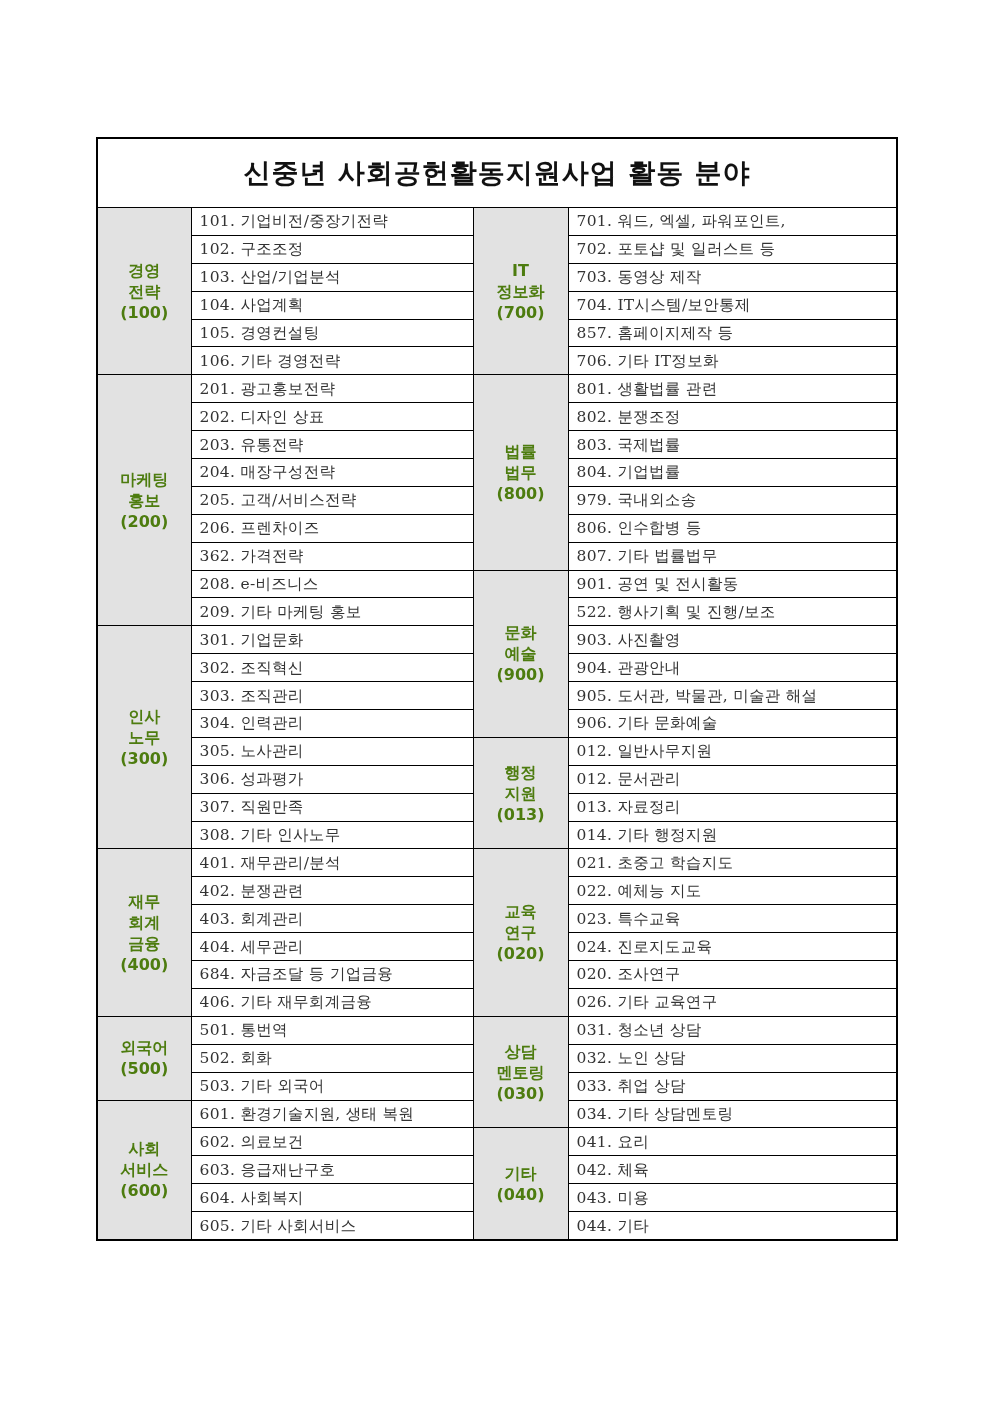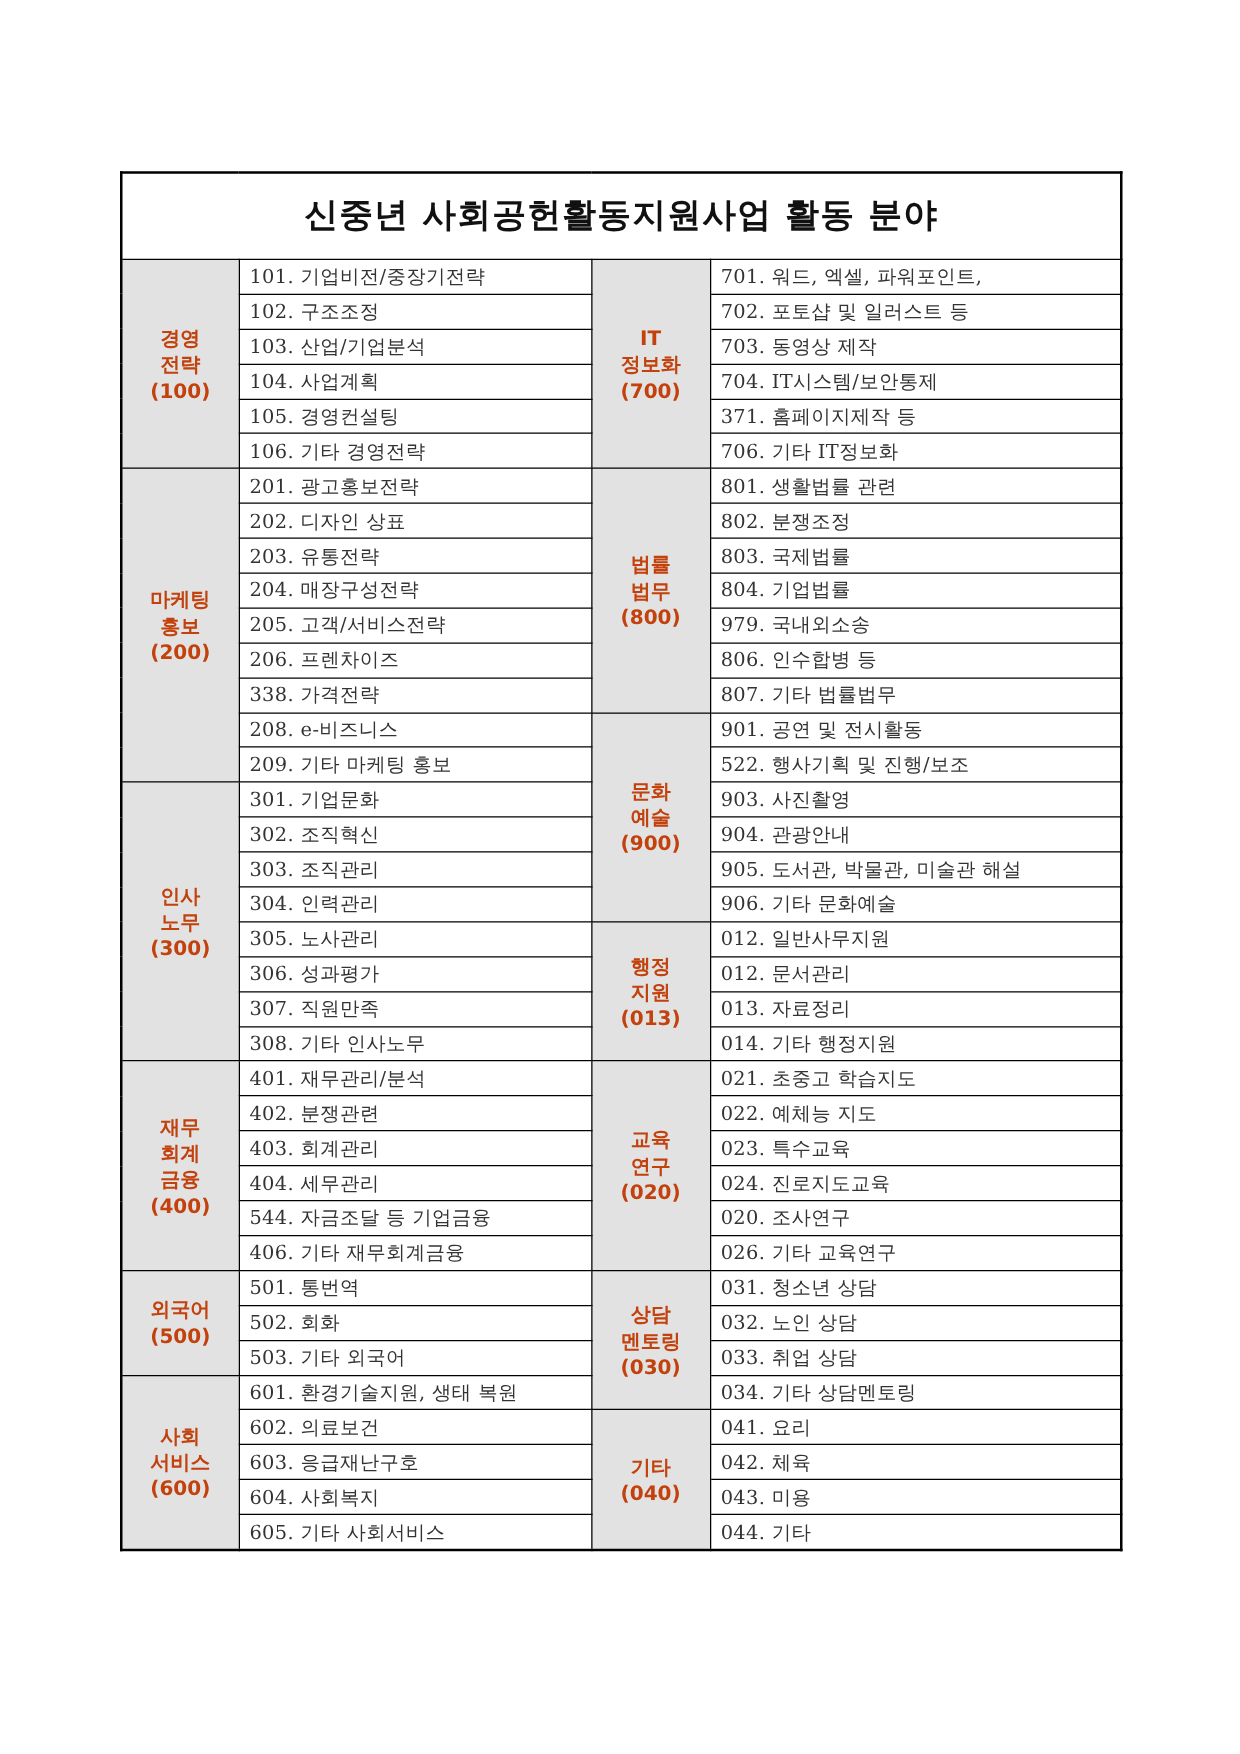--- a/index.html
+++ b/index.html
@@ -1,21 +1,21 @@
 <!DOCTYPE html>
 <html><head>
 <meta charset="utf-8">
 <style>
   html, body { margin:0; padding:0; background:#ffffff; }
   body { width:992px; height:1403px; position:relative; font-family:"DejaVu Serif","Liberation Serif",serif; color:#222; }
   .page { position:absolute; left:96px; top:137px; width:800px; }
   table { border-collapse:collapse; width:800px; table-layout:fixed; border:2.5px solid #000; }
   td { border:1px solid #000; padding:0; height:26.9px; font-size:15.5px; line-height:18px; }
   td.title { height:68px; text-align:center; font-family:"DejaVu Sans","Liberation Sans",sans-serif; font-weight:bold; font-size:27px; color:#111; letter-spacing:1px; border-bottom:1.5px solid #000; }
-  td.cat { background:#e2e2e2; text-align:center; font-family:"DejaVu Sans","Liberation Sans",sans-serif; font-weight:bold; font-size:16px; line-height:21px; color:#c2410c; vertical-align:middle; }
+  td.cat { background:#e2e2e2; text-align:center; font-family:"DejaVu Sans","Liberation Sans",sans-serif; font-weight:bold; font-size:16px; line-height:21px; color:#4d7c0f; vertical-align:middle; }
   td.item { padding-left:8px; white-space:nowrap; overflow:hidden; color:#333; letter-spacing:0.3px; }
   .cat-line { display:block; }
 </style>
 </head>
 <body>
 
 <div class="page">
   <table>
     <colgroup>
       <col style="width:94px">
@@ -48,21 +48,21 @@
         <tr>
           <td class="item">103. 산업/기업분석</td>
           <td class="item">703. 동영상 제작</td>
         </tr>
         <tr>
           <td class="item">104. 사업계획</td>
           <td class="item">704. IT시스템/보안통제</td>
         </tr>
         <tr>
           <td class="item">105. 경영컨설팅</td>
-          <td class="item">371. 홈페이지제작 등</td>
+          <td class="item">857. 홈페이지제작 등</td>
         </tr>
         <tr>
           <td class="item">106. 기타 경영전략</td>
           <td class="item">706. 기타 IT정보화</td>
         </tr>
         <tr>
           <td class="cat" rowspan="9">
             <span class="cat-line">마케팅</span>
             <span class="cat-line">홍보</span>
             <span class="cat-line">(200)</span>
@@ -89,21 +89,21 @@
         </tr>
         <tr>
           <td class="item">205. 고객/서비스전략</td>
           <td class="item">979. 국내외소송</td>
         </tr>
         <tr>
           <td class="item">206. 프렌차이즈</td>
           <td class="item">806. 인수합병 등</td>
         </tr>
         <tr>
-          <td class="item">338. 가격전략</td>
+          <td class="item">362. 가격전략</td>
           <td class="item">807. 기타 법률법무</td>
         </tr>
         <tr>
           <td class="item">208. e-비즈니스</td>
           <td class="cat" rowspan="6">
             <span class="cat-line">문화</span>
             <span class="cat-line">예술</span>
             <span class="cat-line">(900)</span>
           </td>
           <td class="item">901. 공연 및 전시활동</td>
@@ -175,21 +175,21 @@
         </tr>
         <tr>
           <td class="item">403. 회계관리</td>
           <td class="item">023. 특수교육</td>
         </tr>
         <tr>
           <td class="item">404. 세무관리</td>
           <td class="item">024. 진로지도교육</td>
         </tr>
         <tr>
-          <td class="item">544. 자금조달 등 기업금융</td>
+          <td class="item">684. 자금조달 등 기업금융</td>
           <td class="item">020. 조사연구</td>
         </tr>
         <tr>
           <td class="item">406. 기타 재무회계금융</td>
           <td class="item">026. 기타 교육연구</td>
         </tr>
         <tr>
           <td class="cat" rowspan="3">
             <span class="cat-line">외국어</span>
             <span class="cat-line">(500)</span>

